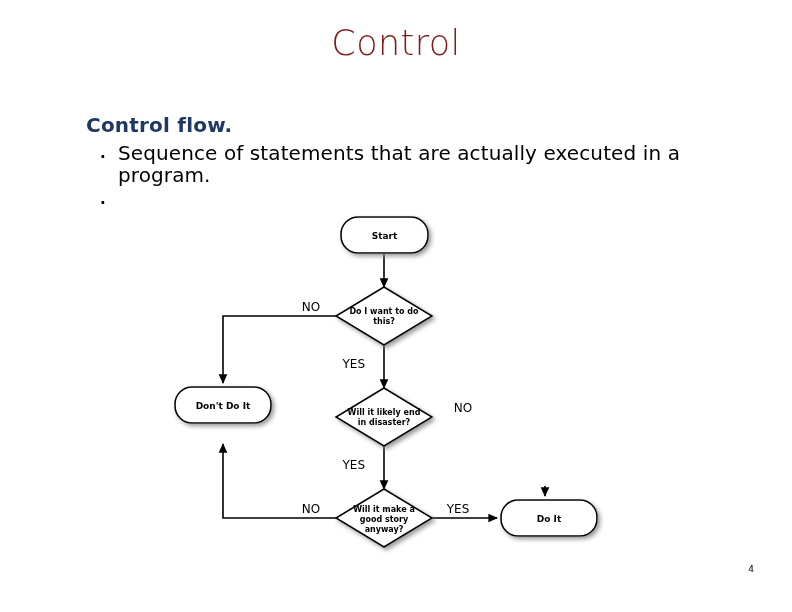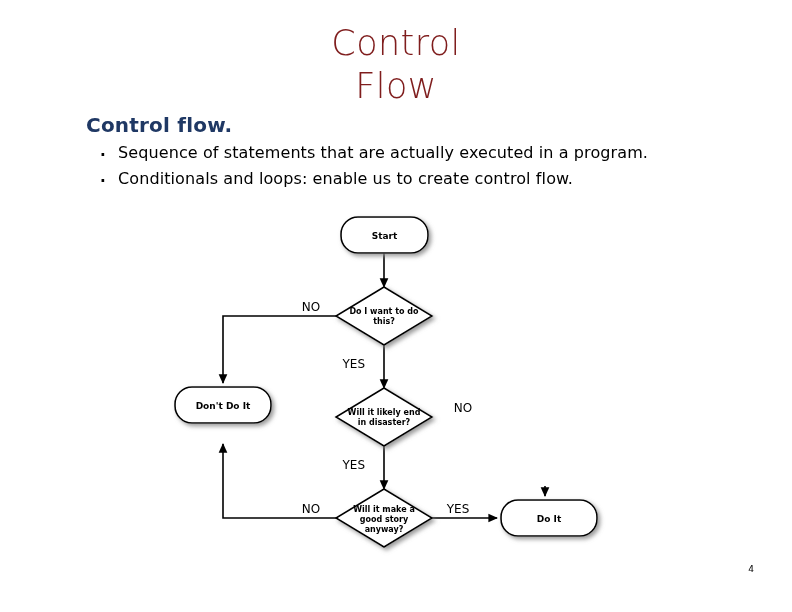--- a/index.html
+++ b/index.html
@@ -61,21 +61,21 @@
     font-size: 15px;
     line-height: 22px;
     font-weight: bold;
     text-align: left;
     position: relative;
     top: -2px;
   }
   .bullet-text {
     color: #000000;
     font-family: "DejaVu Sans", "Liberation Sans", sans-serif;
-    font-size: 16px;
+    font-size: 20px;
     line-height: 22px;
     letter-spacing: 0.1px;
   }
 
   
   #flowchart {
     position: absolute;
     left: 150px;
     top: 203px;
     width: 470px;
@@ -111,34 +111,32 @@
     font-family: "DejaVu Sans", "Liberation Sans", sans-serif;
     font-size: 9px;
     line-height: 10px;
   }
 </style>
 </head>
 <body>
 
 <div id="slide-title">
   <span class="tline">Control</span>
-  <span class="tline">Flow</span>
 </div>
 
 <div id="body-text">
   <div id="lead-line">Control flow.</div>
 
   <div class="bullet-row">
     <span class="bullet-mark">.</span>
     <span class="bullet-text">Sequence of statements that are actually executed in a program.</span>
   </div>
 
   <div class="bullet-row">
     <span class="bullet-mark">.</span>
-    <span class="bullet-text">Conditionals and loops: enable us to create control flow.</span>
   </div>
 </div>
 
 <div id="flowchart">
   <svg id="flow-svg" width="470" height="360" viewBox="0 0 470 360">
     <defs>
       <filter id="softshadow" x="-50%" y="-50%" width="220%" height="220%">
         <feDropShadow dx="2.5" dy="2.5" stdDeviation="2.2" flood-color="#8a8a8a" flood-opacity="0.85"></feDropShadow>
       </filter>
       <marker id="arrowhead" markerWidth="7" markerHeight="7" refX="5.4" refY="3" orient="auto" markerUnits="strokeWidth">

